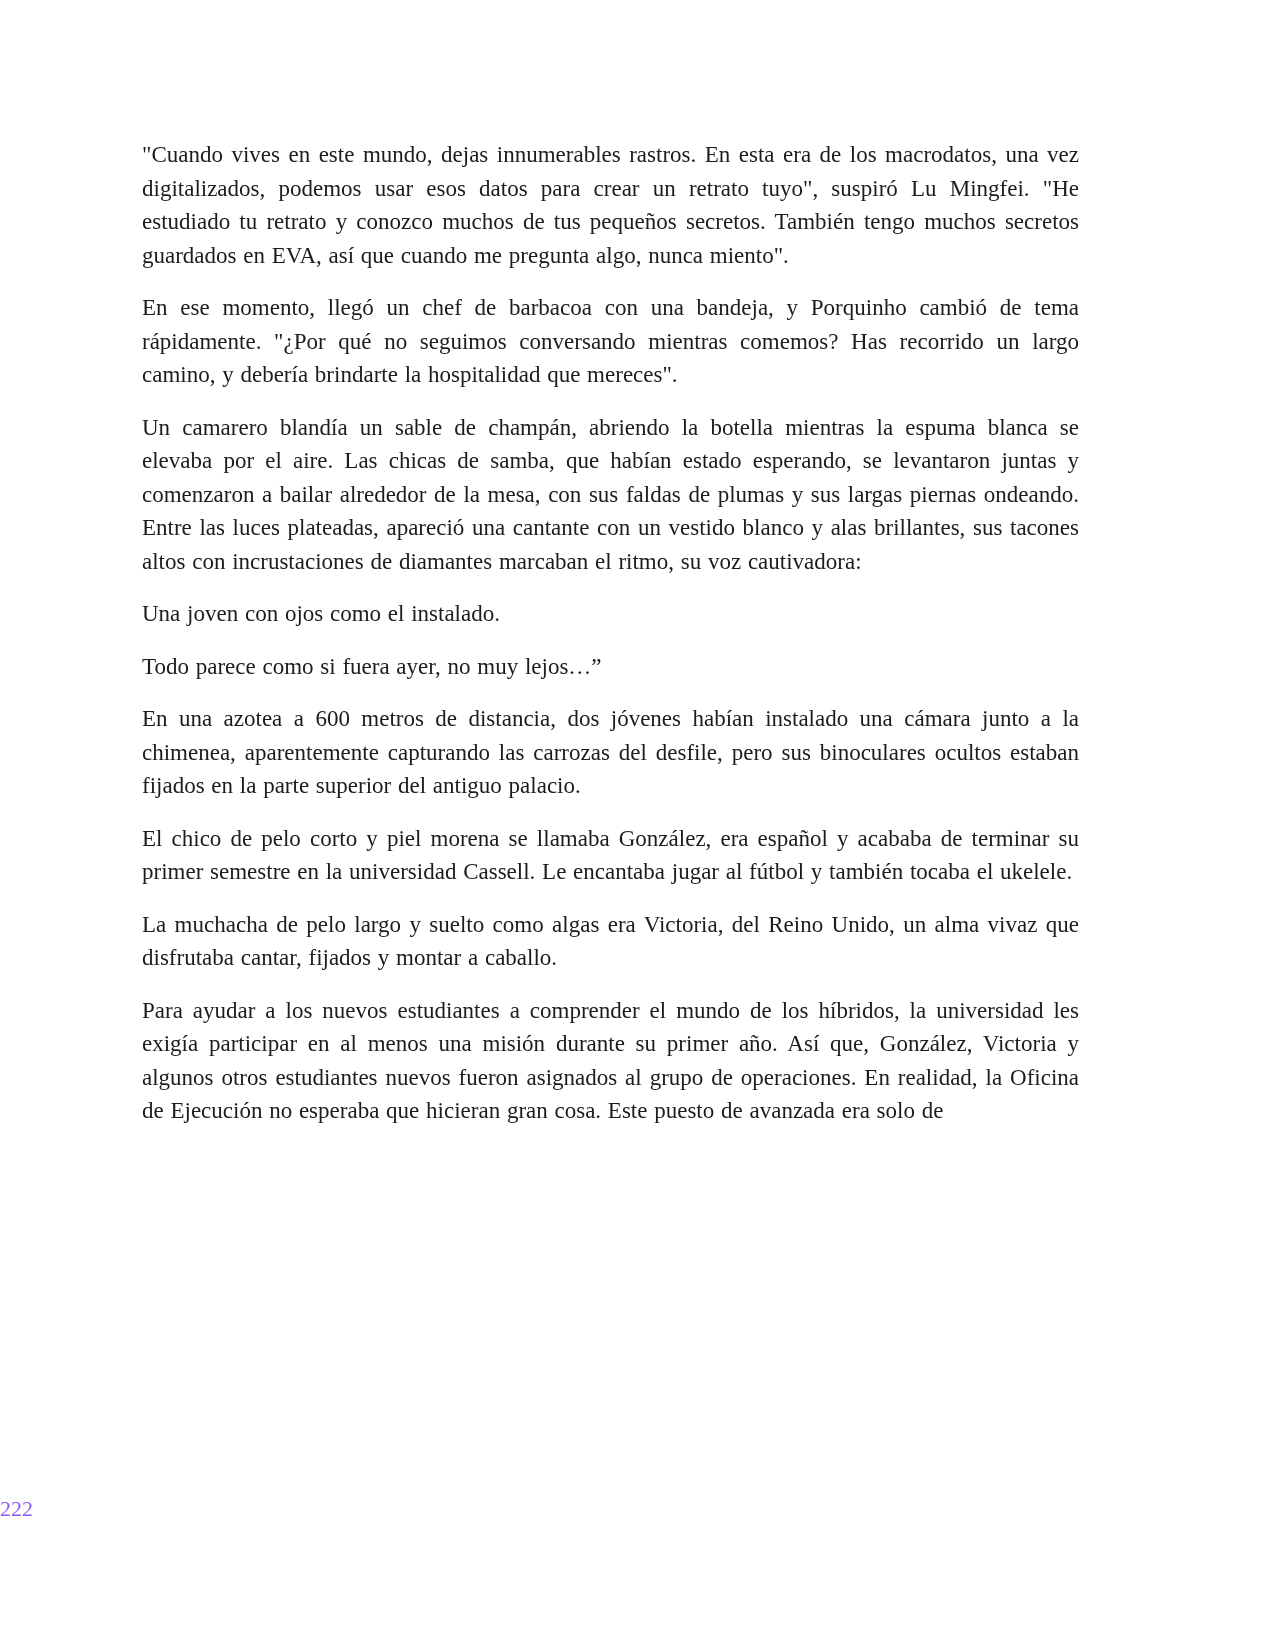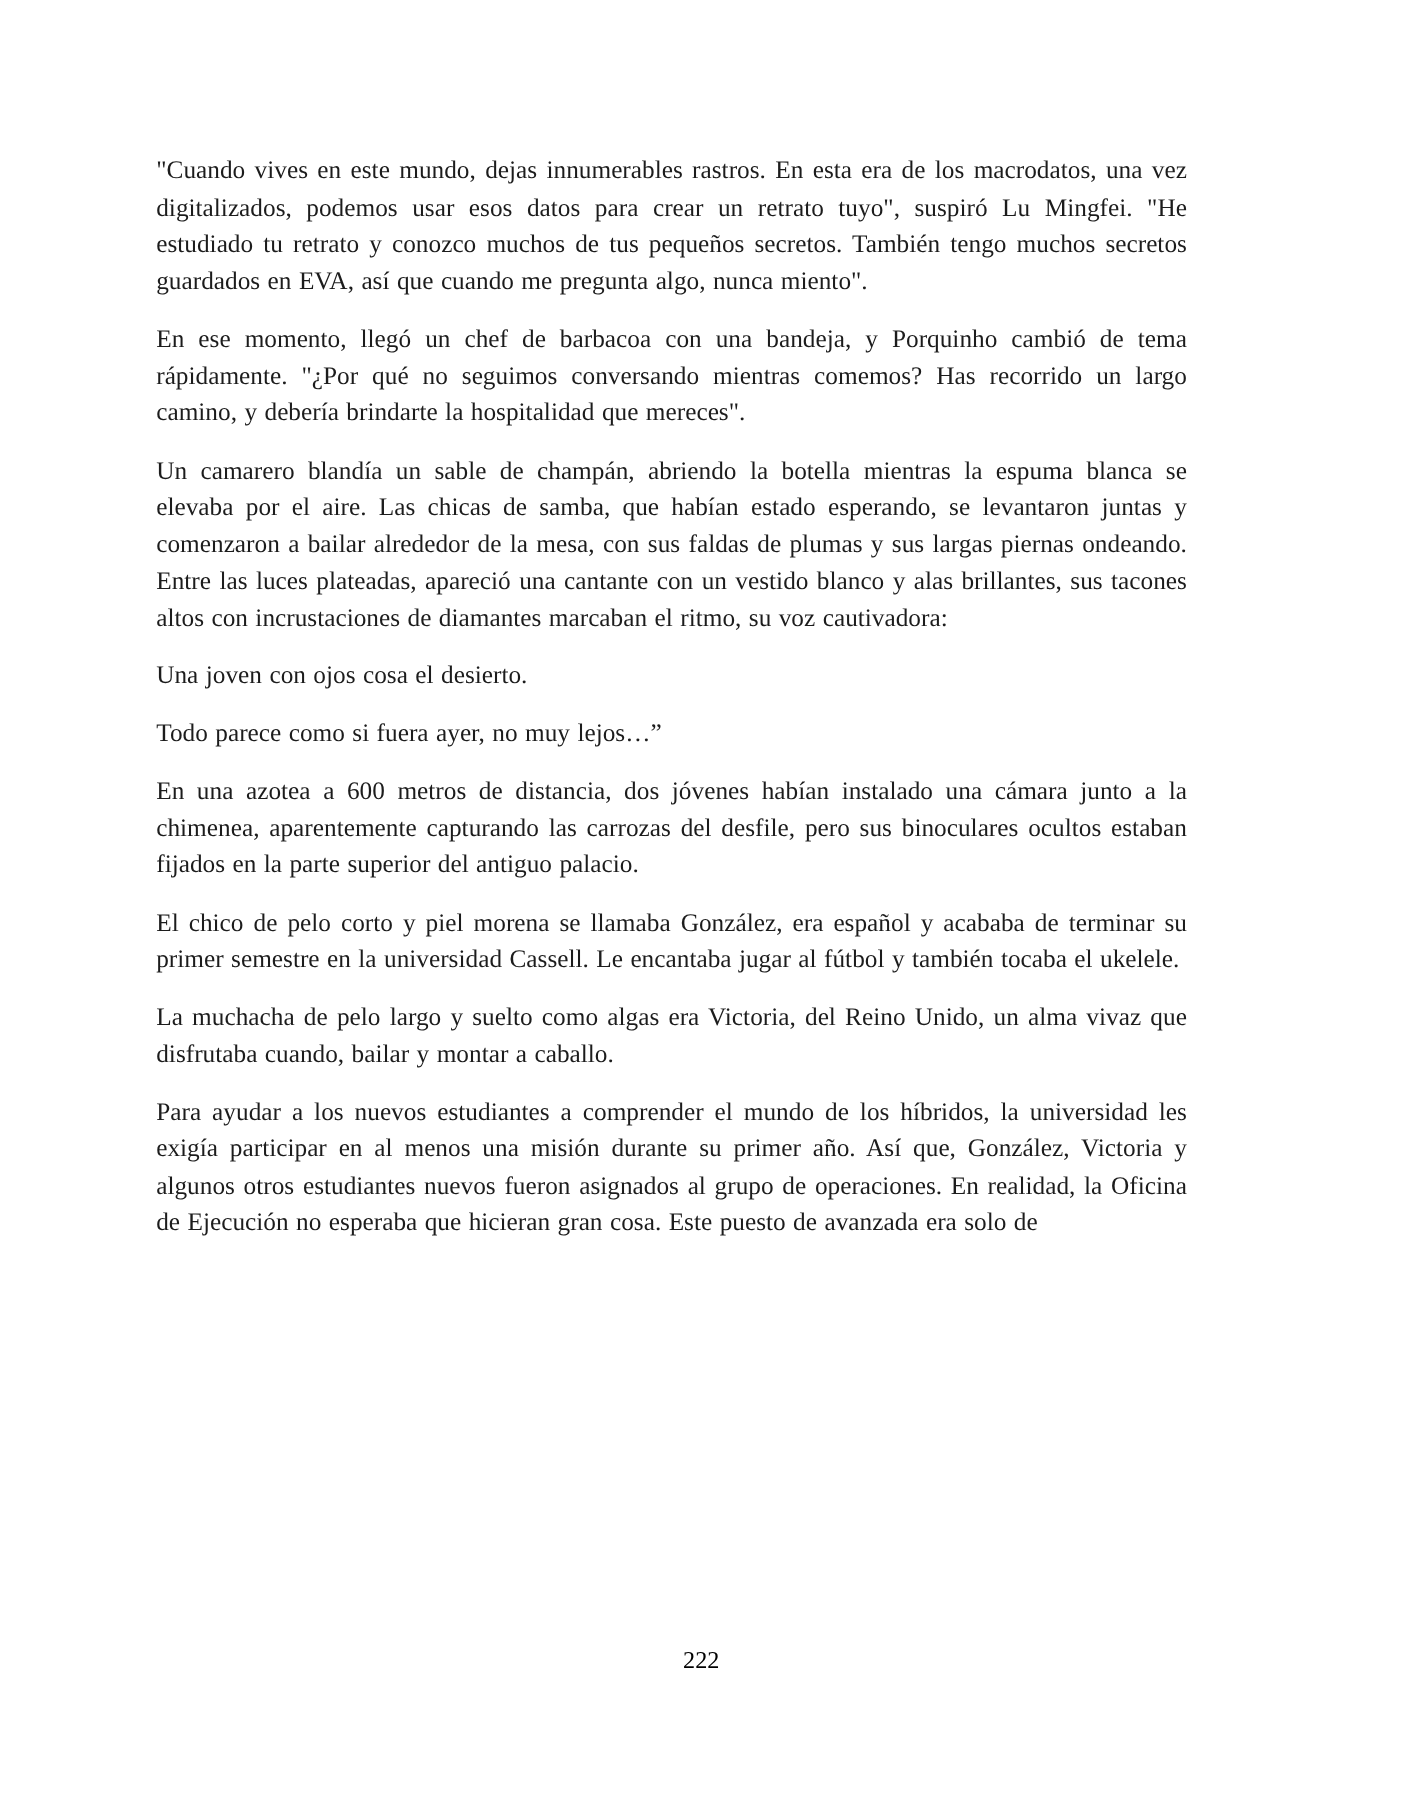--- a/index.html
+++ b/index.html
@@ -24,34 +24,33 @@
     line-height: 33.5px;
     text-align: justify;
     margin: 0 0 19px 0;
     word-spacing: 1px;
   }
   .page-number {
     position: absolute;
     left: 0;
     right: 0;
     bottom: 128px;
-    text-align: center;
     font-size: 22px;
-    color: #000000;
+    color: #8b5cf6;
   }
 </style>
 </head>
 <body>
 
 <div class="page">
   <div class="content">
     <p>"Cuando vives en este mundo, dejas innumerables rastros. En esta era de los macrodatos, una vez digitalizados, podemos usar esos datos para crear un retrato tuyo", suspiró Lu Mingfei. "He estudiado tu retrato y conozco muchos de tus pequeños secretos. También tengo muchos secretos guardados en EVA, así que cuando me pregunta algo, nunca miento".</p>
     <p>En ese momento, llegó un chef de barbacoa con una bandeja, y Porquinho cambió de tema rápidamente. "¿Por qué no seguimos conversando mientras comemos? Has recorrido un largo camino, y debería brindarte la hospitalidad que mereces".</p>
     <p>Un camarero blandía un sable de champán, abriendo la botella mientras la espuma blanca se elevaba por el aire. Las chicas de samba, que habían estado esperando, se levantaron juntas y comenzaron a bailar alrededor de la mesa, con sus faldas de plumas y sus largas piernas ondeando. Entre las luces plateadas, apareció una cantante con un vestido blanco y alas brillantes, sus tacones altos con incrustaciones de diamantes marcaban el ritmo, su voz cautivadora:</p>
-    <p>Una joven con ojos cosa el desierto.</p>
+    <p>Una joven con ojos como el instalado.</p>
     <p>Todo parece como si fuera ayer, no muy lejos…”</p>
     <p>En una azotea a 600 metros de distancia, dos jóvenes habían instalado una cámara junto a la chimenea, aparentemente capturando las carrozas del desfile, pero sus binoculares ocultos estaban fijados en la parte superior del antiguo palacio.</p>
     <p>El chico de pelo corto y piel morena se llamaba González, era español y acababa de terminar su primer semestre en la universidad Cassell. Le encantaba jugar al fútbol y también tocaba el ukelele.</p>
-    <p>La muchacha de pelo largo y suelto como algas era Victoria, del Reino Unido, un alma vivaz que disfrutaba cuando, bailar y montar a caballo.</p>
+    <p>La muchacha de pelo largo y suelto como algas era Victoria, del Reino Unido, un alma vivaz que disfrutaba cantar, fijados y montar a caballo.</p>
     <p>Para ayudar a los nuevos estudiantes a comprender el mundo de los híbridos, la universidad les exigía participar en al menos una misión durante su primer año. Así que, González, Victoria y algunos otros estudiantes nuevos fueron asignados al grupo de operaciones. En realidad, la Oficina de Ejecución no esperaba que hicieran gran cosa. Este puesto de avanzada era solo de</p>
   </div>
   <div class="page-number">222</div>
 </div>
 
 </body></html>

